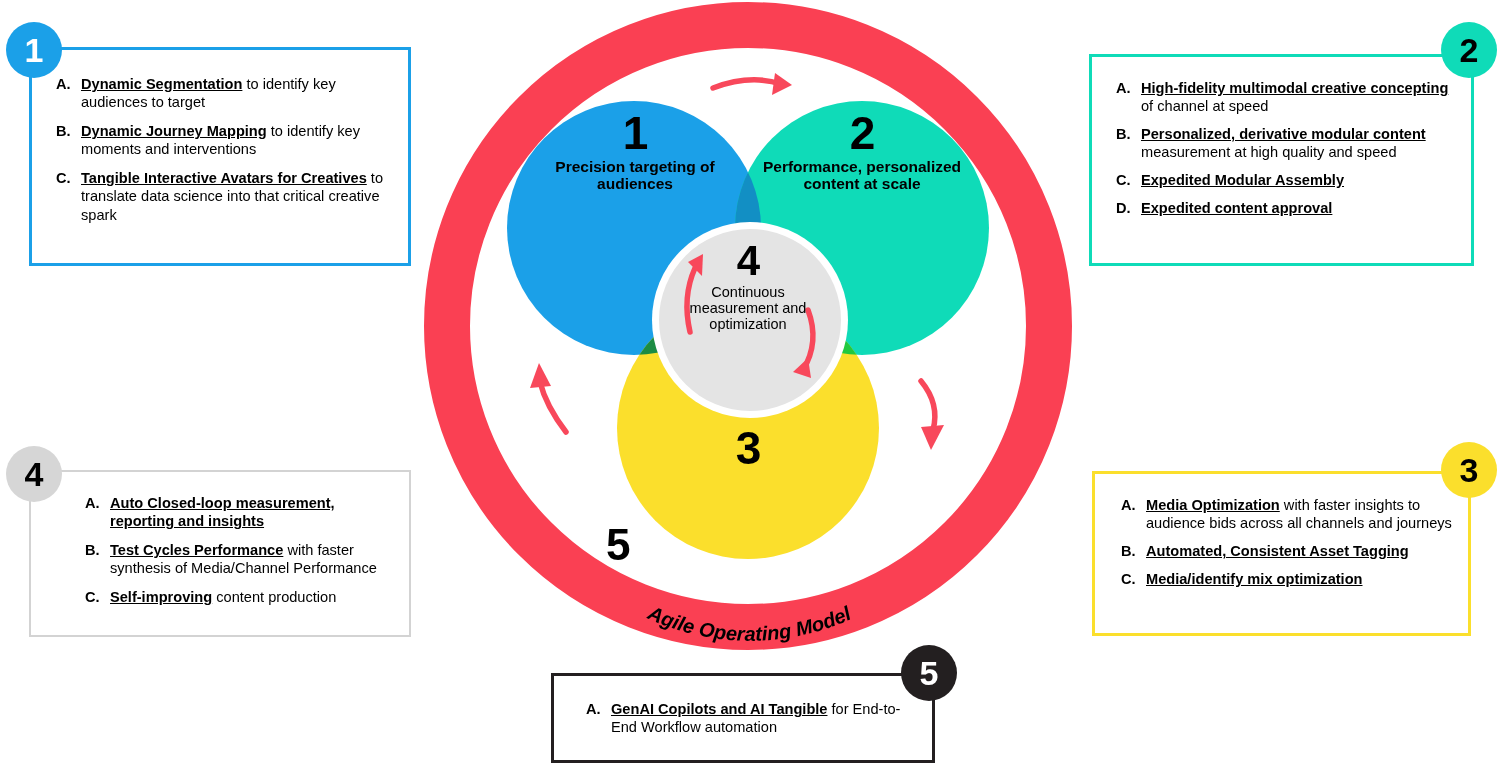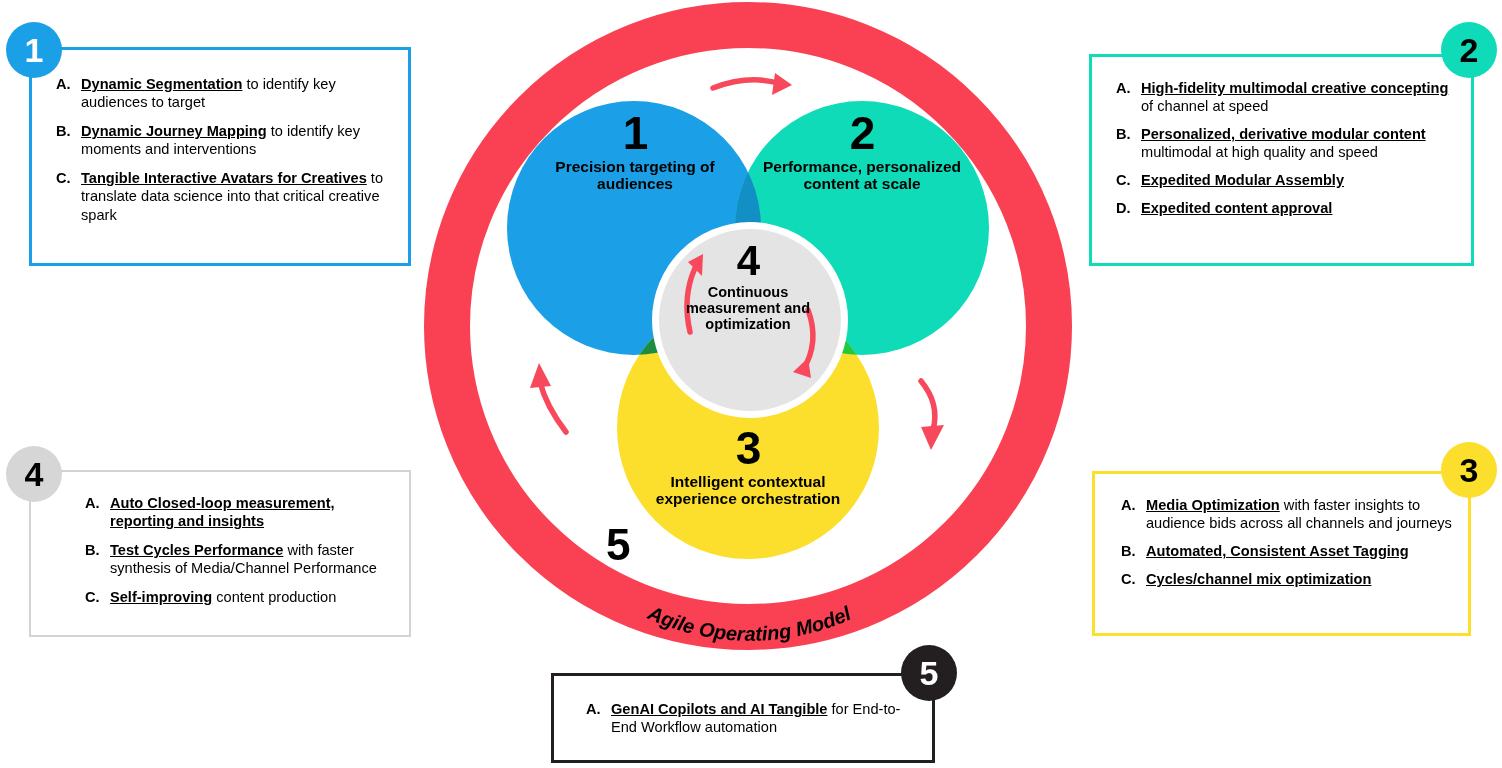--- a/index.html
+++ b/index.html
@@ -27,21 +27,21 @@
     font-size:46px;font-weight:bold;letter-spacing:-1px;line-height:1;
     display:block;margin-bottom:2px;
   }
   .c-txt{font-size:15.5px;font-weight:bold;display:block;text-align:center;}
 
   #lab1{left:540px;top:110px;width:190px;}
   #lab2{left:762px;top:110px;width:200px;}
   #lab3{left:650px;top:425px;width:196px;}
   #lab4{left:672px;top:240px;width:152px;}
   #lab4 .c-num{font-size:42px;}
-  #lab4 .c-txt{font-size:14.5px;font-weight:bold;}
+  #lab4 .c-txt{font-size:14.5px;font-weight:normal;}
 
   
   #ring-num5{
     position:absolute;left:606px;top:523px;
     font-size:44px;font-weight:bold;color:#000;line-height:1;
   }
 
   
   .box{
     position:absolute;
@@ -162,52 +162,51 @@
   <div class="c-label" id="lab1">
     <span class="c-num">1</span>
     <span class="c-txt">Precision targeting of audiences</span>
   </div>
   <div class="c-label" id="lab2">
     <span class="c-num">2</span>
     <span class="c-txt">Performance, personalized content at scale</span>
   </div>
   <div class="c-label" id="lab3">
     <span class="c-num">3</span>
-    <span class="c-txt">Intelligent contextual experience orchestration</span>
   </div>
   <div class="c-label" id="lab4">
     <span class="c-num">4</span>
     <span class="c-txt">Continuous measurement and optimization</span>
   </div>
   <div id="ring-num5">5</div>
 
   <div class="box" id="box1">
     <ol>
         <li><span class="ltr">A.</span><b>Dynamic Segmentation</b><span class="rest"> to identify key audiences to target</span></li>
         <li><span class="ltr">B.</span><b>Dynamic Journey Mapping</b><span class="rest"> to identify key moments and interventions</span></li>
         <li><span class="ltr">C.</span><b>Tangible Interactive Avatars for Creatives</b><span class="rest"> to translate data science into that critical creative spark</span></li>
       </ol>
   </div>
   <div class="badge" id="badge1">1</div>
 
   <div class="box" id="box2">
     <ol>
         <li><span class="ltr">A.</span><b>High-fidelity multimodal creative concepting</b><span class="rest"> of channel at speed</span></li>
-        <li><span class="ltr">B.</span><b>Personalized, derivative modular content</b><span class="rest"> multimodal at high quality and speed</span></li>
+        <li><span class="ltr">B.</span><b>Personalized, derivative modular content</b><span class="rest"> measurement at high quality and speed</span></li>
         <li><span class="ltr">C.</span><b>Expedited Modular Assembly</b><span class="rest"></span></li>
         <li><span class="ltr">D.</span><b>Expedited content approval</b><span class="rest"></span></li>
       </ol>
   </div>
   <div class="badge" id="badge2">2</div>
 
   <div class="box" id="box3">
     <ol>
         <li><span class="ltr">A.</span><b>Media Optimization</b><span class="rest"> with faster insights to audience bids across all channels and journeys</span></li>
         <li><span class="ltr">B.</span><b>Automated, Consistent Asset Tagging</b><span class="rest"></span></li>
-        <li><span class="ltr">C.</span><b>Cycles/channel mix optimization</b><span class="rest"></span></li>
+        <li><span class="ltr">C.</span><b>Media/identify mix optimization</b><span class="rest"></span></li>
       </ol>
   </div>
   <div class="badge" id="badge3">3</div>
 
   <div class="box" id="box4">
     <ol>
         <li><span class="ltr">A.</span><b>Auto Closed-loop measurement, reporting and insights</b><span class="rest"></span></li>
         <li><span class="ltr">B.</span><b>Test Cycles Performance</b><span class="rest"> with faster synthesis of Media/Channel Performance</span></li>
         <li><span class="ltr">C.</span><b>Self-improving</b><span class="rest"> content production</span></li>
       </ol>

